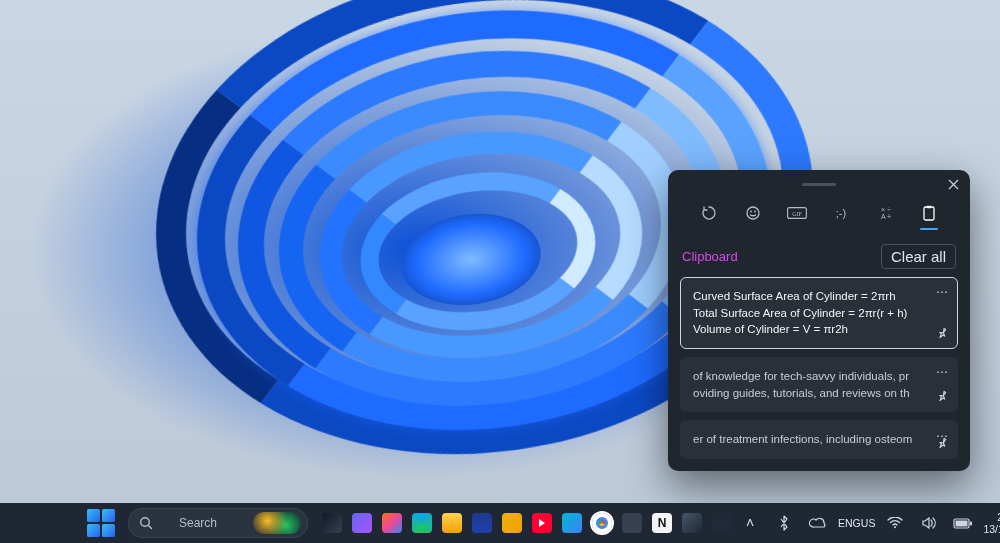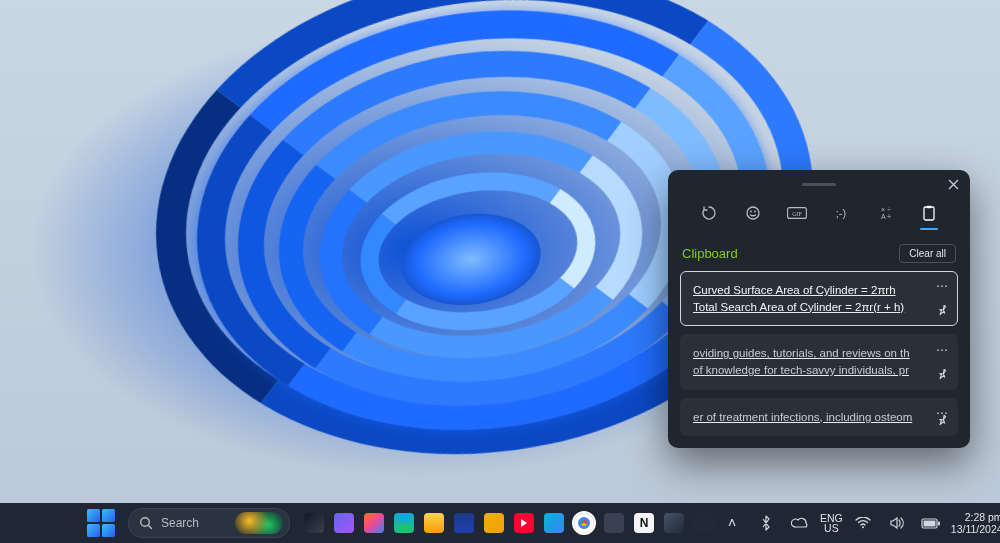--- a/index.html
+++ b/index.html
@@ -77,27 +77,27 @@
   .tab-btn { color:#b6bcc6; display:flex; align-items:center; justify-content:center; width:22px; height:22px; cursor:pointer; font-size:13px; }
   .tab-btn.active { color: #fff; position:relative; }
   .tab-btn.active::after {
     content:""; position:absolute; bottom:-6px; left:2px; right:2px; height:2px; background: var(--accent); border-radius:1px;
   }
 
   .section-head {
     display:flex; align-items:center; justify-content:space-between;
     padding: 14px 14px 8px 14px;
   }
-  .section-title { font-size: 13px; color:#84cc16; }
+  .section-title { font-size: 13px; color:#d946ef; }
   .clear-btn {
-    font-size: 10px; color:#dfe5ec; padding: 3px 9px; border:1px solid #4a525c;
+    font-size: 15px; color:#dfe5ec; padding: 3px 9px; border:1px solid #4a525c;
     border-radius: 4px; background: transparent; cursor:pointer;
   }
 
-  .items { padding: 0 12px; position: relative; text-decoration: underline; }
+  .items { padding: 0 12px; position: relative; }
 
   .clip-item {
     background: var(--panel-bg2);
     border: 1px solid transparent;
     border-radius: 6px;
     padding: 10px 28px 10px 12px;
     margin-bottom: 8px;
     position: relative;
     line-height: 1.45;
     color: var(--text-dim);
@@ -126,38 +126,38 @@
   .tb-center { display:flex; align-items:center; gap:4px; margin-left:84px; }
   .tb-right  { display:flex; align-items:center; gap:6px; margin-left:auto; margin-right:8px; font-size:10.5px; }
 
   .start-btn {
     width:28px; height:28px; display:grid; grid-template-columns:1fr 1fr; grid-template-rows:1fr 1fr;
     gap:2px; padding:3px; border-radius:4px; cursor:pointer;
   }
   .start-btn span { background: linear-gradient(135deg, #38bdf8, #2563eb); border-radius:1.5px; }
 
   .search-pill {
-    display:flex; align-items:center; gap:8px;
+    display:flex; align-items:center; gap:26px;
     background: var(--search-bg); border:1px solid #3a4350;
     height:28px; border-radius:14px; padding:0 90px 0 10px; margin:0 6px;
     font-size:12px; color:#b6bcc6; cursor:text; position:relative;
   }
   .search-pill .trinket {
     position:absolute; right:6px; top:3px; width:48px; height:22px; border-radius:11px;
     background: radial-gradient(circle at 30% 40%, #fbbf24, transparent 55%),
                 radial-gradient(circle at 70% 60%, #22c55e, transparent 55%), #132033;
   }
 
   .tb-icon {
     width:28px; height:28px; display:flex; align-items:center; justify-content:center;
     border-radius:4px; cursor:pointer; font-size:14px;
   }
   .tb-icon .sq { width:20px; height:20px; border-radius:4px; }
 
-  .lang { display:flex; flex-direction:column; align-items:center; line-height:1; cursor:pointer; }
+  .lang { display:flex; flex-direction:row; align-items:center; line-height:1; cursor:pointer; }
   .clock { display:flex; flex-direction:column; align-items:flex-end; line-height:1.15; cursor:pointer; }
 
   svg { display:block; }
 </style>
 </head>
 <body>
 
 <div class="desktop">
   <div class="swoosh-wrap">
     <div class="swoosh big0"></div>
@@ -219,31 +219,32 @@
 
   <div class="section-head">
     <div class="section-title">Clipboard</div>
     <button class="clear-btn">Clear all</button>
   </div>
 
   <div class="items" id="clip-items">
 
   <div class="clip-item selected">
         <div class="clip-line">Curved Surface Area of Cylinder = 2πrh</div>
-        <div class="clip-line">Total Search Area of Cylinder = 2πr(r + h)</div>
+        <div class="clip-line">Total Surface Area of Cylinder = 2πr(r + h)</div>
+        <div class="clip-line">Volume of Cylinder = V = πr2h</div>
         <div class="item-more">⋯</div>
         <div class="item-pin">
           <svg width="12" height="12" viewBox="0 0 12 12">
             <path d="M5 1l2 0 0 4 3 2-2 0-1 4-1-4-2 0 3-2z" transform="rotate(35 6 6)" fill="none" stroke="currentColor" stroke-width="1.1" stroke-linejoin="round"></path>
           </svg>
         </div>
       </div>
       <div class="clip-item">
+        <div class="clip-line">of knowledge for tech-savvy individuals, pr</div>
         <div class="clip-line">oviding guides, tutorials, and reviews on th</div>
-        <div class="clip-line">of knowledge for tech-savvy individuals, pr</div>
         <div class="item-more">⋯</div>
         <div class="item-pin">
           <svg width="12" height="12" viewBox="0 0 12 12">
             <path d="M5 1l2 0 0 4 3 2-2 0-1 4-1-4-2 0 3-2z" transform="rotate(35 6 6)" fill="none" stroke="currentColor" stroke-width="1.1" stroke-linejoin="round"></path>
           </svg>
         </div>
       </div>
       <div class="clip-item">
         <div class="clip-line">er of treatment infections, including osteom</div>
         <div class="item-more">⋯</div>

